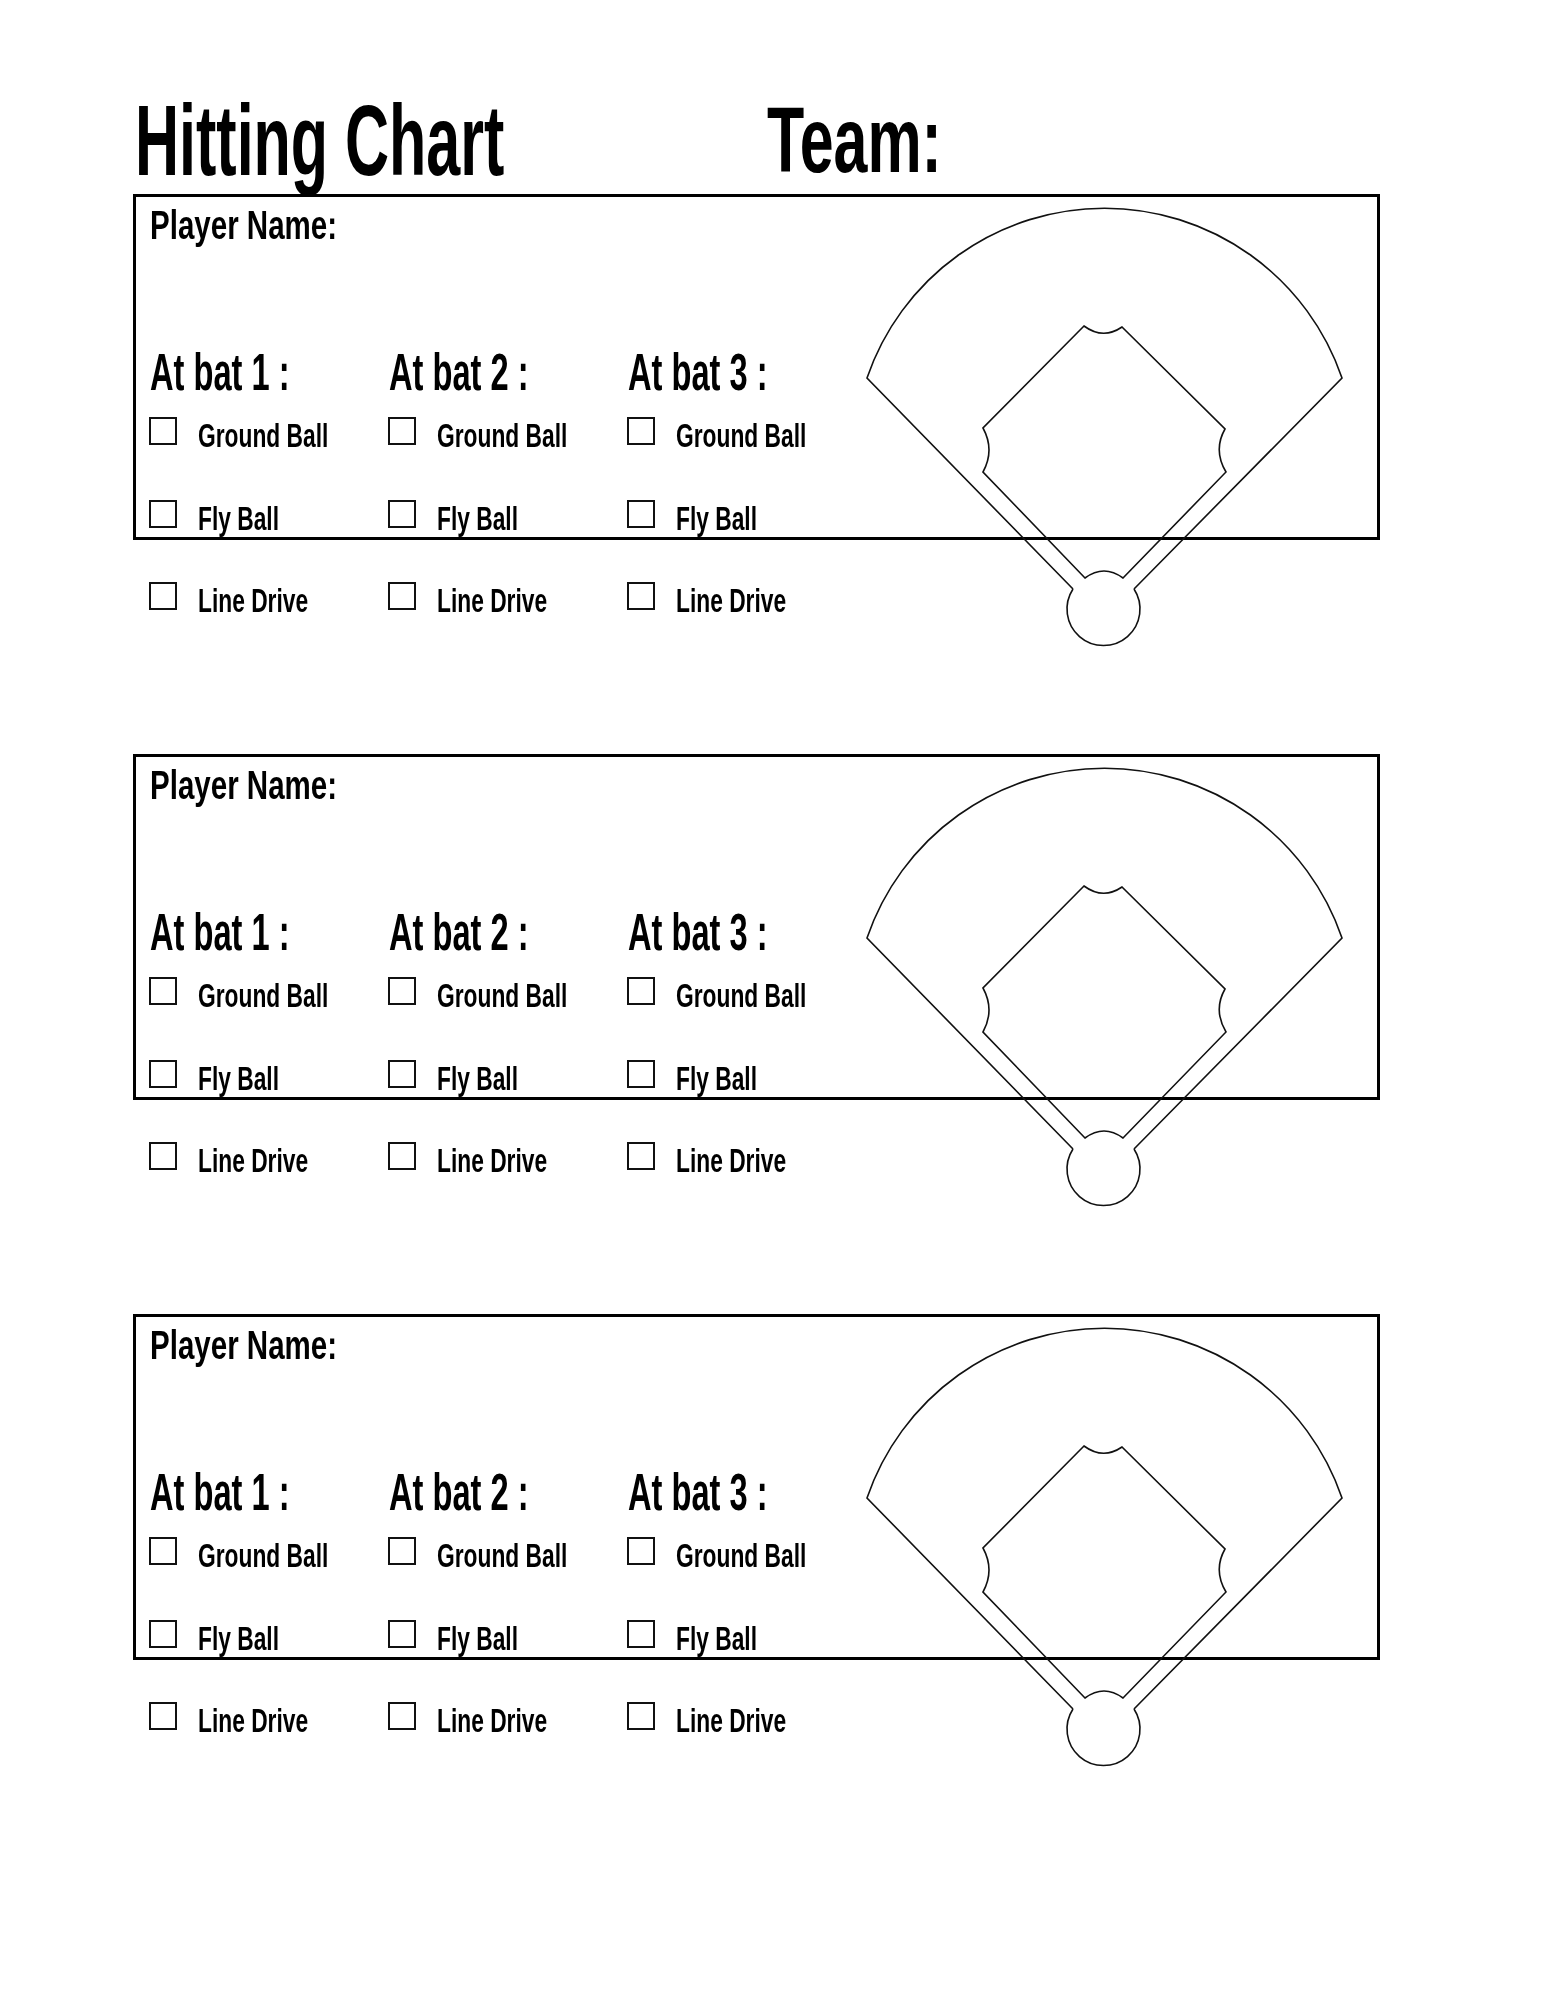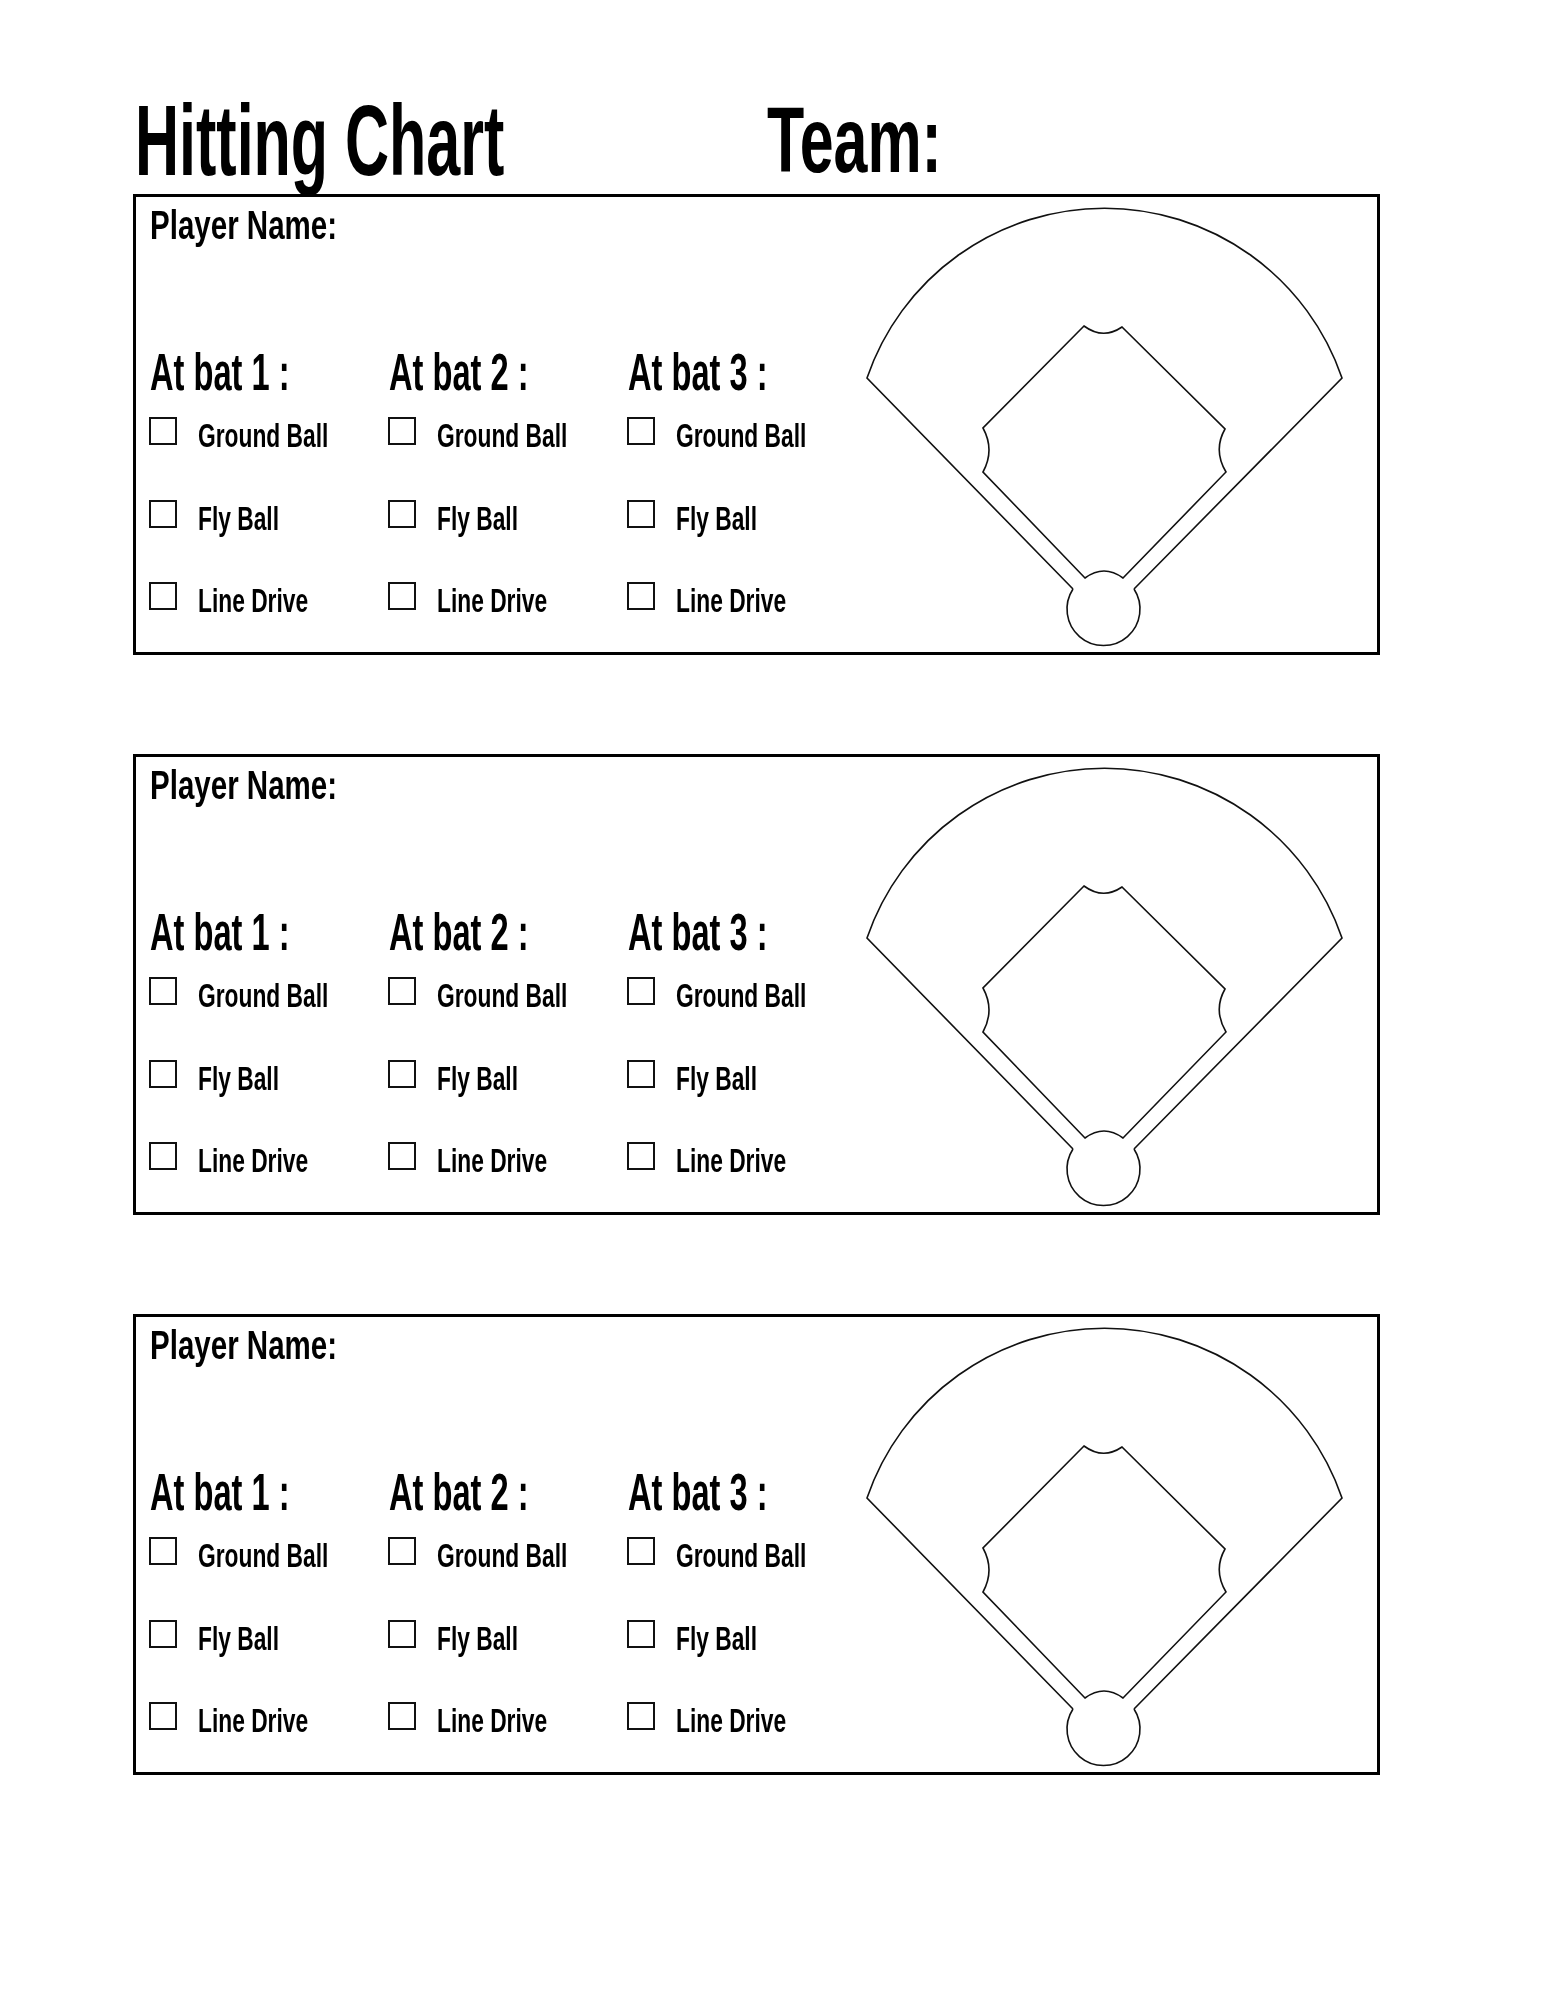--- a/index.html
+++ b/index.html
@@ -3,21 +3,21 @@
 <meta charset="utf-8">
 <style>
   html, body { margin: 0; padding: 0; background: #ffffff; }
   body { width: 1545px; height: 2000px; position: relative; overflow: hidden;
          font-family: "Liberation Sans", "DejaVu Sans", sans-serif; color: #000; }
   .cond { position: absolute; white-space: nowrap; font-weight: 700; line-height: 1;
           transform-origin: 0 0; letter-spacing: 0; }
   .title { left: 135px; top: 90px; font-size: 100px; transform: scaleX(0.61); }
   .team  { left: 767px; top: 94px; font-size: 93px; transform: scaleX(0.655); }
 
-  .card { position: absolute; left: 133px; width: 1247px; height: 461px;
+  .card { position: absolute; left: 133px; width: 1247px; height: 346px;
           box-sizing: border-box; border: 3px solid #000; background: #fff; }
   .card .player-label { left: 14px; top: 8px; font-size: 41px; transform: scaleX(0.72); }
   .card .atbat-head { top: 150px; font-size: 51px; transform: scaleX(0.64); }
   .option { position: absolute; height: 28px; }
   .checkbox { position: absolute; left: 0; top: 0; width: 28px; height: 28px;
               box-sizing: border-box; border: 2px solid #111; background: #fff; cursor: pointer; }
   .option .opt-label { left: 49px; top: 1px; font-size: 34px; transform: scaleX(0.67); }
   .field { position: absolute; left: 0; top: 0; width: 1241px; height: 455px; pointer-events: none; }
   .field path, .field circle { fill: none; stroke: #111; stroke-width: 1.6; }
 </style>

